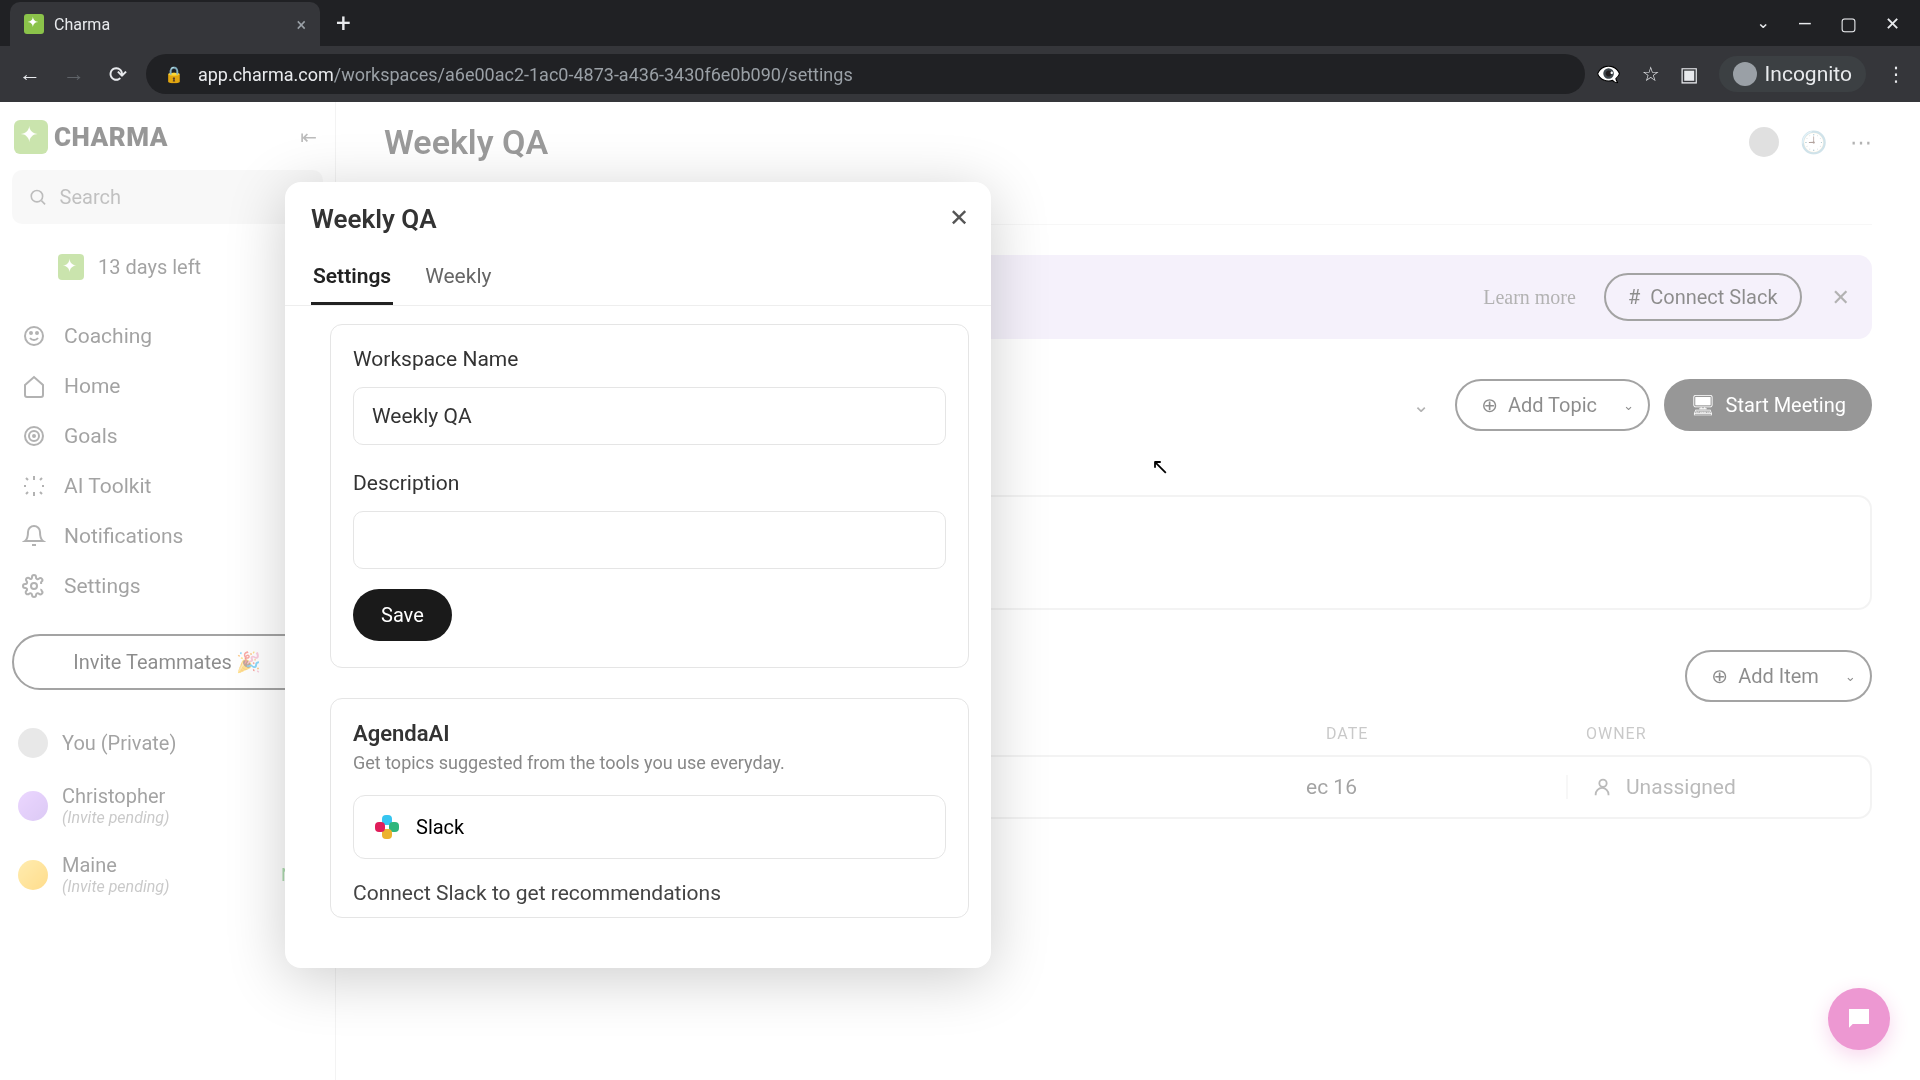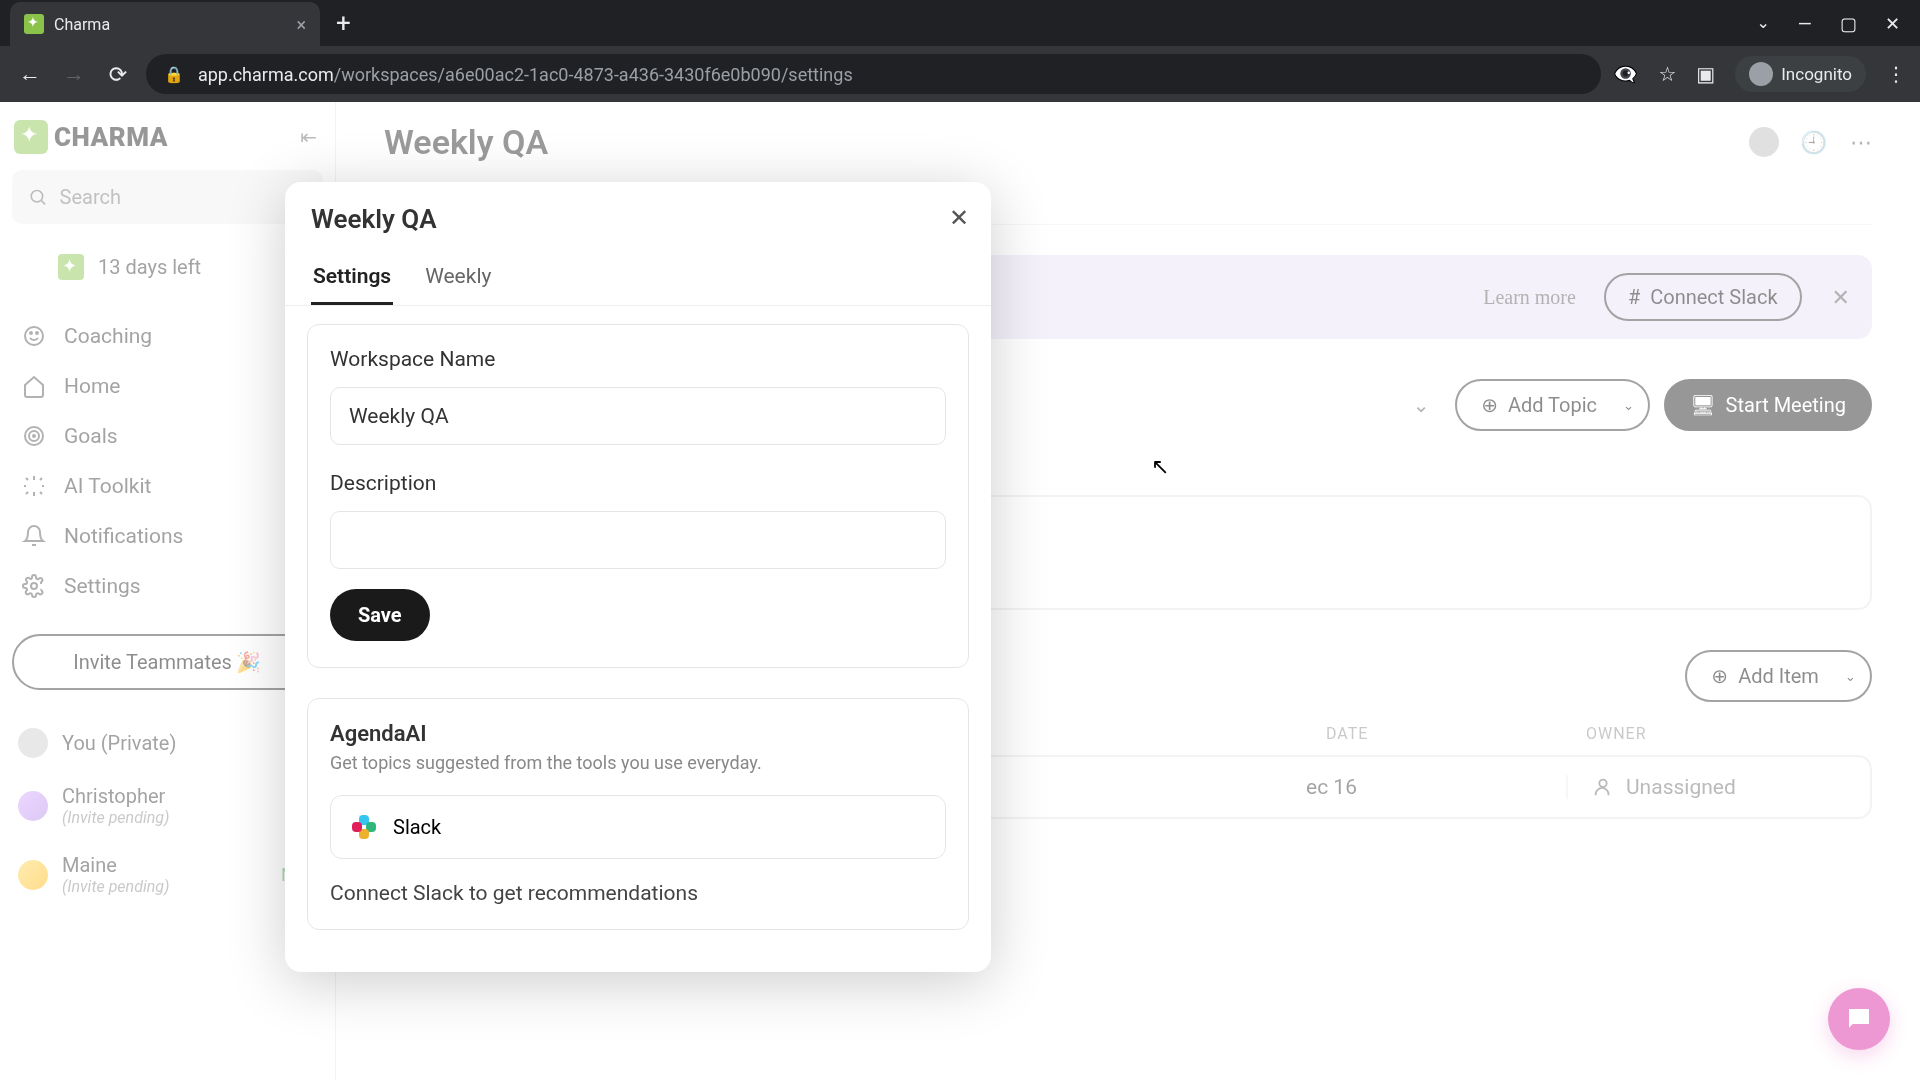--- a/index.html
+++ b/index.html
@@ -18,21 +18,21 @@
 
 .addr-bar { display: flex; align-items: center; height: 56px; background: #35363a; padding: 0 14px; gap: 12px; }
 .nav-btn { width: 32px; height: 32px; display: flex; align-items: center; justify-content: center; color: #e8eaed; font-size: 22px; cursor: pointer; }
 .nav-btn.disabled { color: #5f6368; }
 .url-field { flex: 1; background: #202124; border-radius: 24px; height: 40px; display: flex; align-items: center; padding: 0 18px; color: #9aa0a6; font-size: 18px; gap: 14px; }
 .url-field .lock { color: #9aa0a6; font-size: 16px; }
 .url-text { color: #e8eaed; }
 .url-text .domain { color: #e8eaed; }
 .url-text .path { color: #9aa0a6; }
 .addr-right { display: flex; align-items: center; gap: 20px; color: #e8eaed; }
-.incognito-badge { display: flex; align-items: center; gap: 8px; background: #3c4043; padding: 6px 14px; border-radius: 20px; font-size: 17px; }
+.incognito-badge { display: flex; align-items: center; gap: 8px; background: #3c4043; padding: 6px 14px; border-radius: 20px; font-size: 21px; }
 .incognito-icon { width: 24px; height: 24px; background: #9aa0a6; border-radius: 50%; }
 
 
 .app { display: flex; height: calc(100% - 102px); position: relative; }
 .sidebar { width: 336px; border-right: 1px solid #e5e5e5; padding: 14px 12px; display: flex; flex-direction: column; gap: 6px; }
 .logo-row { display: flex; align-items: center; justify-content: space-between; padding: 4px 6px 10px 2px; }
 .logo { display: flex; align-items: center; gap: 6px; }
 .logo-mark { width: 34px; height: 34px; background: #8bc34a; border-radius: 6px; position: relative; }
 .logo-mark::after { content: "✦"; position: absolute; left: 6px; top: 2px; color: #fff; font-size: 22px; }
 .logo-text { font-weight: 900; font-size: 26px; letter-spacing: 0.5px; color: #1a1a1a; }
@@ -112,25 +112,25 @@
 
 .overlay { position: absolute; inset: 0; background: rgba(255,255,255,0.55); display: flex; justify-content: center; }
 .modal { position: absolute; top: 80px; width: 706px; max-height: 790px; background: #fff; border-radius: 16px; box-shadow: 0 10px 60px rgba(0,0,0,0.2); display: flex; flex-direction: column; overflow: hidden; }
 .modal-header { padding: 22px 26px 0; }
 .modal-title { font-size: 26px; font-weight: 600; color: #333; }
 .modal-close { position: absolute; right: 22px; top: 22px; font-size: 24px; color: #555; cursor: pointer; }
 .modal-tabs { display: flex; gap: 30px; margin-top: 20px; border-bottom: 1px solid #eee; padding: 0 26px; }
 .mtab { padding: 10px 2px 14px; font-size: 21px; color: #666; cursor: pointer; }
 .mtab.active { color: #222; border-bottom: 3px solid #222; font-weight: 600; }
 
-.modal-body { padding: 18px 22px 20px; overflow-y: scroll; flex: 1; }
+.modal-body { padding: 18px 22px 20px; overflow-y: scroll; flex: 1; margin-left: 23px; }
 .card { border: 1px solid #e5e5e5; border-radius: 12px; padding: 22px 22px 26px; margin-bottom: 30px; }
 .field-label { font-size: 21px; color: #333; margin-bottom: 16px; }
 .text-input { width: 100%; border: 1px solid #e5e5e5; border-radius: 10px; padding: 16px 18px; font-size: 21px; color: #333; outline: none; }
-.save-btn { background: #1a1a1a; color: #fff; border: none; border-radius: 26px; padding: 14px 28px; font-size: 20px; font-weight: 700; cursor: pointer; margin-top: 20px; }
+.save-btn { background: #1a1a1a; color: #fff; border: none; border-radius: 26px; padding: 14px 28px; font-size: 20px; font-weight: 400; cursor: pointer; margin-top: 20px; }
 .card-sub { color: #888; font-size: 18px; margin-top: 6px; }
 .slack-card-title { font-size: 22px; font-weight: 600; color: #333; }
 .slack-row { border: 1px solid #e5e5e5; border-radius: 12px; padding: 16px 18px; display: flex; align-items: center; gap: 14px; margin-top: 22px; font-size: 20px; }
 .slack-mini { width: 30px; height: 30px; display: flex; align-items: center; justify-content: center; }
 .slack-connect-text { font-size: 21px; color: #444; margin-top: 22px; }
 
 
 .modal-body::-webkit-scrollbar { width: 20px; }
 .modal-body::-webkit-scrollbar-track { background: #f5f5f5; }
 .modal-body::-webkit-scrollbar-thumb { background: #ccc; border-radius: 4px; }
@@ -409,21 +409,21 @@
         <div class="mtab">Weekly</div>
       </div>
       <div class="modal-body">
         <div class="card">
           <div class="field-label">Workspace Name</div>
           <input class="text-input" value="Weekly QA" style="">
           <div class="field-label" style="margin-top:26px;">Description</div>
           <input class="text-input" value="" style="">
           <button class="save-btn">Save</button>
         </div>
-        <div class="card" style="padding-bottom:24px;">
+        <div class="card" style="padding-bottom:12px;">
           <div class="slack-card-title">AgendaAI</div>
           <div class="card-sub">Get topics suggested from the tools you use everyday.</div>
           <div class="slack-row">
             <div class="slack-mini">
               <div class="slack-glyph">
                   <span class="sg1"></span>
                   <span class="sg2"></span>
                   <span class="sg3"></span>
                   <span class="sg4"></span>
                 </div>

